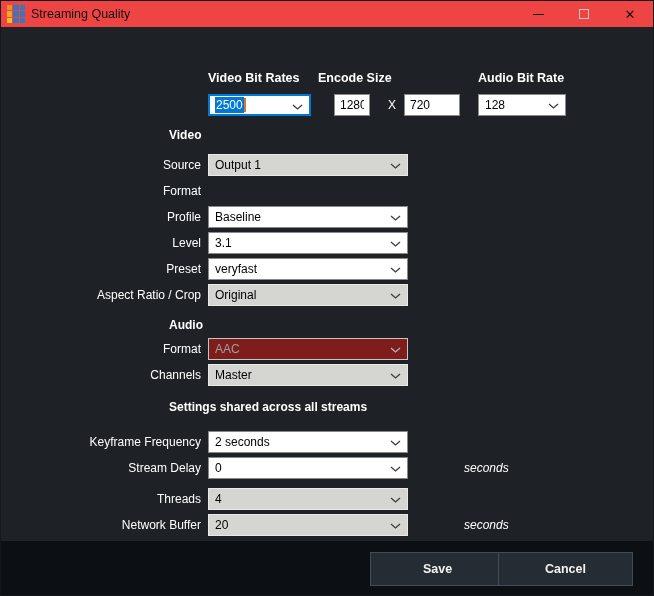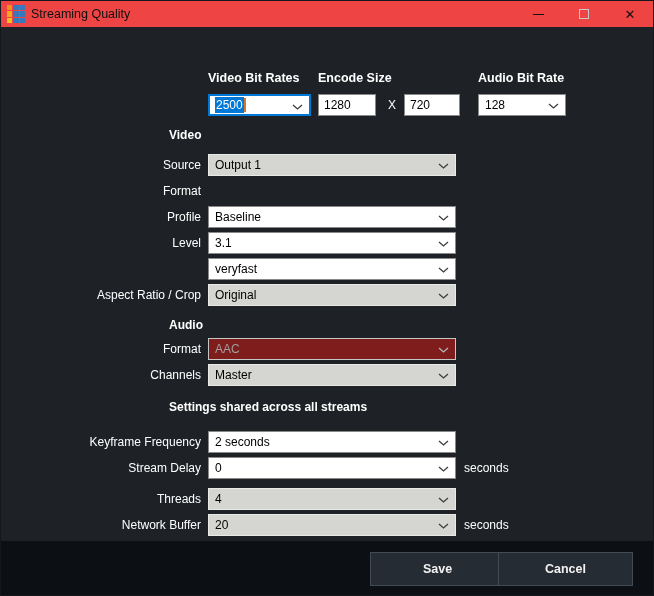--- a/index.html
+++ b/index.html
@@ -34,26 +34,26 @@
   .max-glyph{ display:block; width:10px; height:10px; border:1px solid #c9c9c9; }
 
   
   .content{ position:absolute; top:26px; left:0; width:100%; height:514px; }
   .row{ position:absolute; left:0; width:100%; height:22px; }
   .lbl{ position:absolute; left:0; top:0; width:200px; height:22px;
     line-height:22px; text-align:right; color:#ffffff; font-size:12px; }
   .hdr{ position:absolute; left:168px; color:#ffffff; font-size:12px;
     font-weight:bold; line-height:15px; }
   .toplbl{ position:absolute; color:#ffffff; font-size:12.5px; font-weight:bold; top:44px; }
-  .suffix{ position:absolute; left:463px; top:0; line-height:22px; color:#ffffff; font-size:12px; }
+  .suffix{ position:absolute; left:463px; top:0; line-height:22px; color:#ffffff; font-size:12px;font-style:italic; }
   .xsep{ position:absolute; left:383px; top:67px; width:16px; height:22px;
     line-height:22px; text-align:center; color:#ffffff; font-size:12px; }
 
   
-  .ctl{ position:absolute; left:207px; top:0; width:248px; height:22px; }
+  .ctl{ position:absolute; left:207px; top:0; width:200px; height:22px; }
   .combo{ position:relative; height:22px; display:flex; align-items:center;
     padding:0 20px 0 6px; font-size:12px; color:#000;
     background:#ffffff; border:1px solid #898989; }
   .combo .chev{ position:absolute; right:6px; top:8px; line-height:0; color:#3c3c3c; }
   .combo.gray{ background:#d5d5d2; border:1px solid #e9e9e6; }
   .combo.disabled{ background:#7f1d1d; border:1px solid #c6c6c6; color:#9f9f9f; }
   .combo.disabled .chev{ color:#b5b5b5; }
   .combo.focused{ border:2px solid #0078d7; padding-left:5px; }
   .sel-text{ background:#0078d7; color:#ffffff; padding:1px 1px; }
   .caret{ display:inline-block; width:2px; height:14px; background:#d4772c; margin-left:0; }
@@ -118,21 +118,21 @@
         <div class="combo focused">
           <span class="sel-text">2500</span>
             <span class="caret"></span>
           <span class="chev">
             <svg width="11" height="6">
                 <polyline points="1,1 5.5,5 10,1" fill="none" stroke="currentColor" stroke-width="1.3"></polyline>
               </svg>
           </span>
         </div>
       </div>
-      <input class="txt" style="position: absolute; left: 317px; width: 58px;" value="1280">
+      <input class="txt" style="position: absolute; left: 333px; width: 36px;" value="1280">
       <input class="txt" style="position: absolute; left: 403px; width: 56px;" value="720">
       <div class="ctl" style="left:477px;width:88px">
         <div class="combo">
           <span>128</span>
           <span class="chev">
             <svg width="11" height="6">
                 <polyline points="1,1 5.5,5 10,1" fill="none" stroke="currentColor" stroke-width="1.3"></polyline>
               </svg>
           </span>
         </div>
@@ -182,20 +182,21 @@
         <span class="chev">
               <svg width="11" height="6">
                 <polyline points="1,1 5.5,5 10,1" fill="none" stroke="currentColor" stroke-width="1.3"></polyline>
               </svg>
             </span>
       </div>
         </div>
     </div>
 
     <div class="row" style="top:231px">
+      <span class="lbl">Preset</span>
       <div class="ctl">
           <div class="combo">
         <span>veryfast</span>
         <span class="chev">
               <svg width="11" height="6">
                 <polyline points="1,1 5.5,5 10,1" fill="none" stroke="currentColor" stroke-width="1.3"></polyline>
               </svg>
             </span>
       </div>
         </div>

